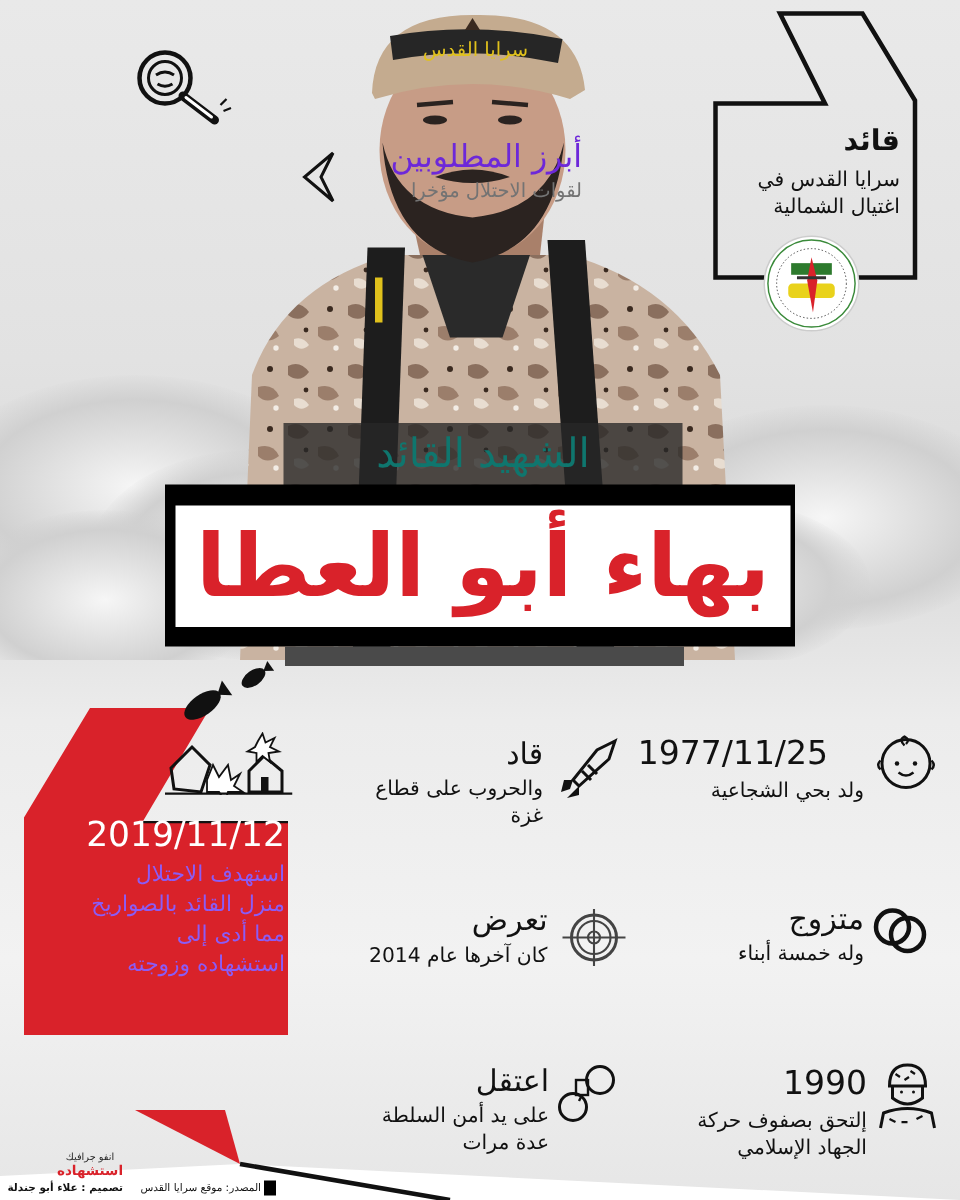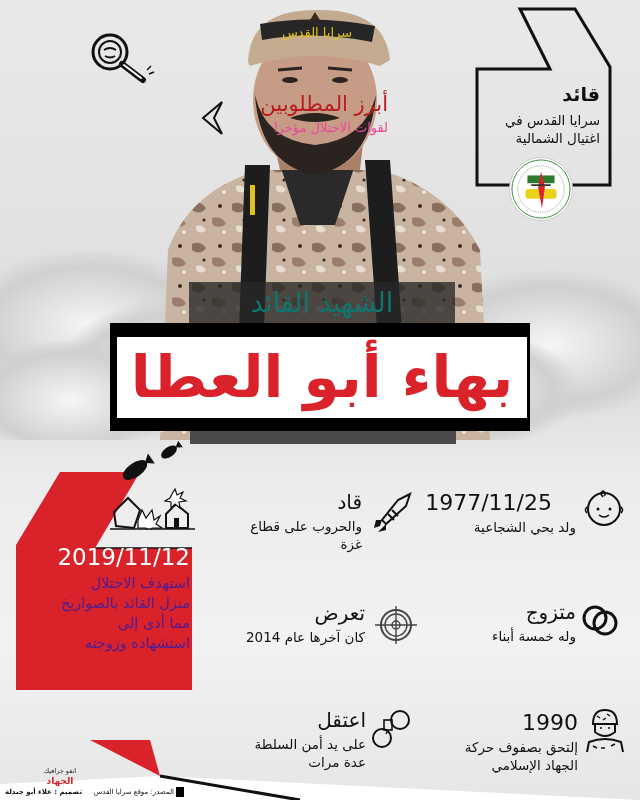--- a/index.html
+++ b/index.html
@@ -16,41 +16,41 @@
   
   .clouds { left: 0; top: 230px; width: 640px; height: 210px; overflow: hidden; }
   .cloud { position: absolute; border-radius: 50%; background: radial-gradient(ellipse at center, #f6f6f6 0%, #d0d0d0 55%, rgba(190,190,190,0) 72%); }
 
   
   .portrait { left: 150px; top: 0; width: 345px; height: 440px; }
 
   
   .wanted-icon { left: 85px; top: 30px; width: 75px; height: 55px; }
   .wanted-chev { left: 200px; top: 100px; width: 24px; height: 36px; }
-  .wanted-title { left: 228px; top: 92px; width: 160px; text-align: right; font-size: 21px; color: #b91c1c; white-space: nowrap; direction: rtl; right: auto; }
-  .wanted-sub { left: 228px; top: 120px; width: 160px; font-size: 13px; color: #ec4899; white-space: nowrap; }
+  .wanted-title { left: 228px; top: 92px; width: 160px; text-align: right; font-size: 21px; color: #6d28d9; white-space: nowrap; direction: rtl; right: auto; }
+  .wanted-sub { left: 228px; top: 120px; width: 160px; font-size: 13px; color: #737373; white-space: nowrap; }
 
   
   .leader-frame { left: 475px; top: 7px; width: 138px; height: 180px; }
   .leader-title { left: 480px; top: 83px; width: 120px; text-align: right; font-size: 19px; font-weight: bold; }
   .leader-sub { left: 480px; top: 111px; width: 120px; text-align: right; font-size: 13.5px; line-height: 18px; }
   .logo { left: 509px; top: 157px; width: 64px; height: 64px; border-radius: 50%; background: #fff; border: 1px solid #ccc; }
 
   
   .martyr-band { left: 189px; top: 282px; width: 266px; height: 44px; background: rgba(40,40,40,0.78); }
   .martyr-label { left: 189px; top: 287px; width: 266px; text-align: center; font-size: 27px; color: #0f766e; }
   .name-band { left: 110px; top: 323px; width: 420px; height: 108px; background: #000; }
   .name-box { left: 117px; top: 337px; width: 410px; height: 81px; background: #fff; }
   .name-text { left: 117px; top: 337px; width: 410px; height: 81px; text-align: center; font-size: 58px; line-height: 80px; font-weight: bold; color: #d9222a; letter-spacing: 1px; }
   .name-shadow { left: 190px; top: 431px; width: 266px; height: 13px; background: #4a4a4a; }
 
   
   .red-shape { left: 0; top: 450px; width: 200px; height: 240px; }
   .red-date { left: 40px; top: 544px; width: 150px; text-align: right; font-size: 23px; color: #fff; }
-  .red-text { left: 20px; top: 573px; width: 170px; text-align: right; font-size: 14.5px; line-height: 20px; color: #4c1d95; }
+  .red-text { left: 20px; top: 573px; width: 170px; text-align: right; font-size: 14.5px; line-height: 20px; color: #8b5cf6; }
   .bombs { left: 115px; top: 440px; width: 70px; height: 50px; }
   .houses { left: 110px; top: 488px; width: 85px; height: 42px; }
 
   
   .item-title { position: absolute; text-align: right; font-size: 20px; white-space: nowrap; }
   .item-text { position: absolute; text-align: right; font-size: 13.5px; line-height: 18px; white-space: nowrap; }
   .icon { position: absolute; }
 
   
   .footer-wedge { left: 0; top: 740px; width: 640px; height: 60px; }
@@ -245,16 +245,16 @@
   <div>على يد أمن السلطة</div>
   <div>عدة مرات</div>
 </div>
 
 <svg class="abs footer-wedge" viewBox="0 0 640 60">
   <path d="M90 0 L150 0 L160 36 Z" fill="#d9222a"></path>
   <path d="M0 44 L160 36 L640 60 L0 60 Z" fill="#fff"></path>
   <path d="M160 36 L300 60" stroke="#111" stroke-width="3"></path>
 </svg>
 <div class="abs foot-brand-small">انفو جرافيك</div>
-<div class="abs foot-brand">الجهاد</div>
+<div class="abs foot-brand">استشهاده</div>
 <div class="abs foot-design">تصميم : علاء أبو جندلة</div>
 <div class="abs foot-source" style="left:96px;top:788px;width:78px;">المصدر: موقع سرايا القدس</div>
 <div class="abs foot-mark"></div>
 
 </body></html>

